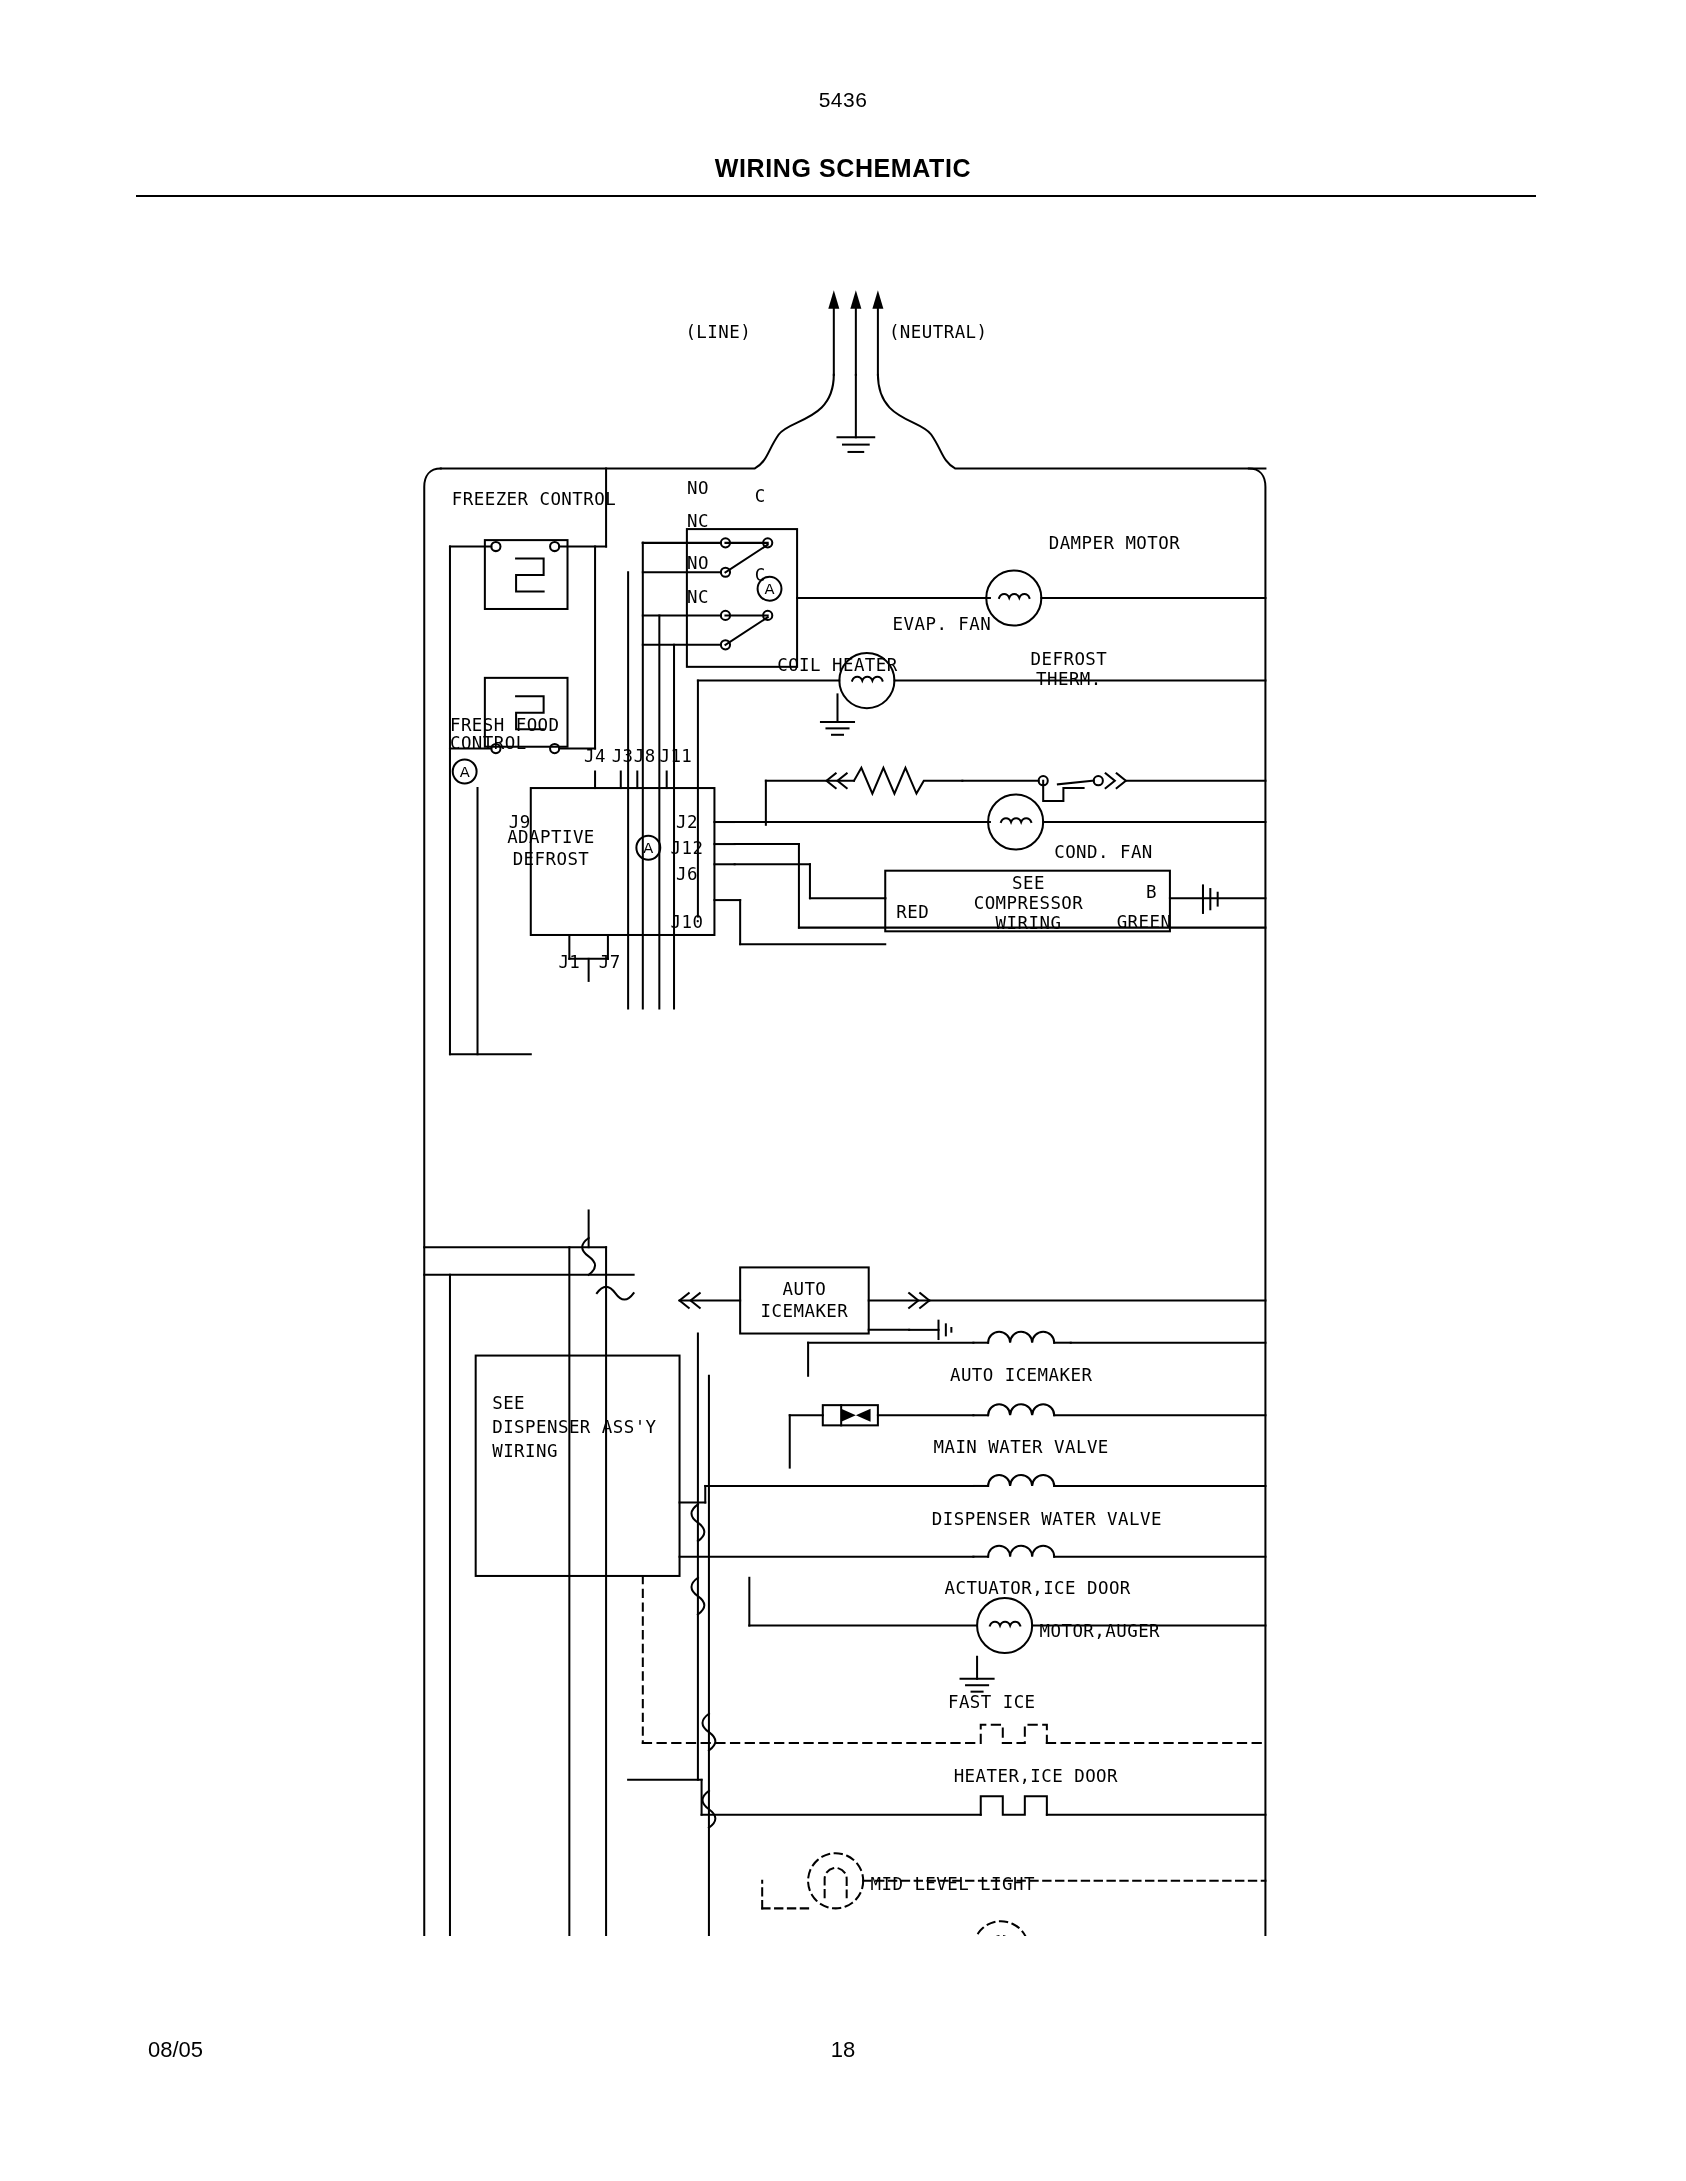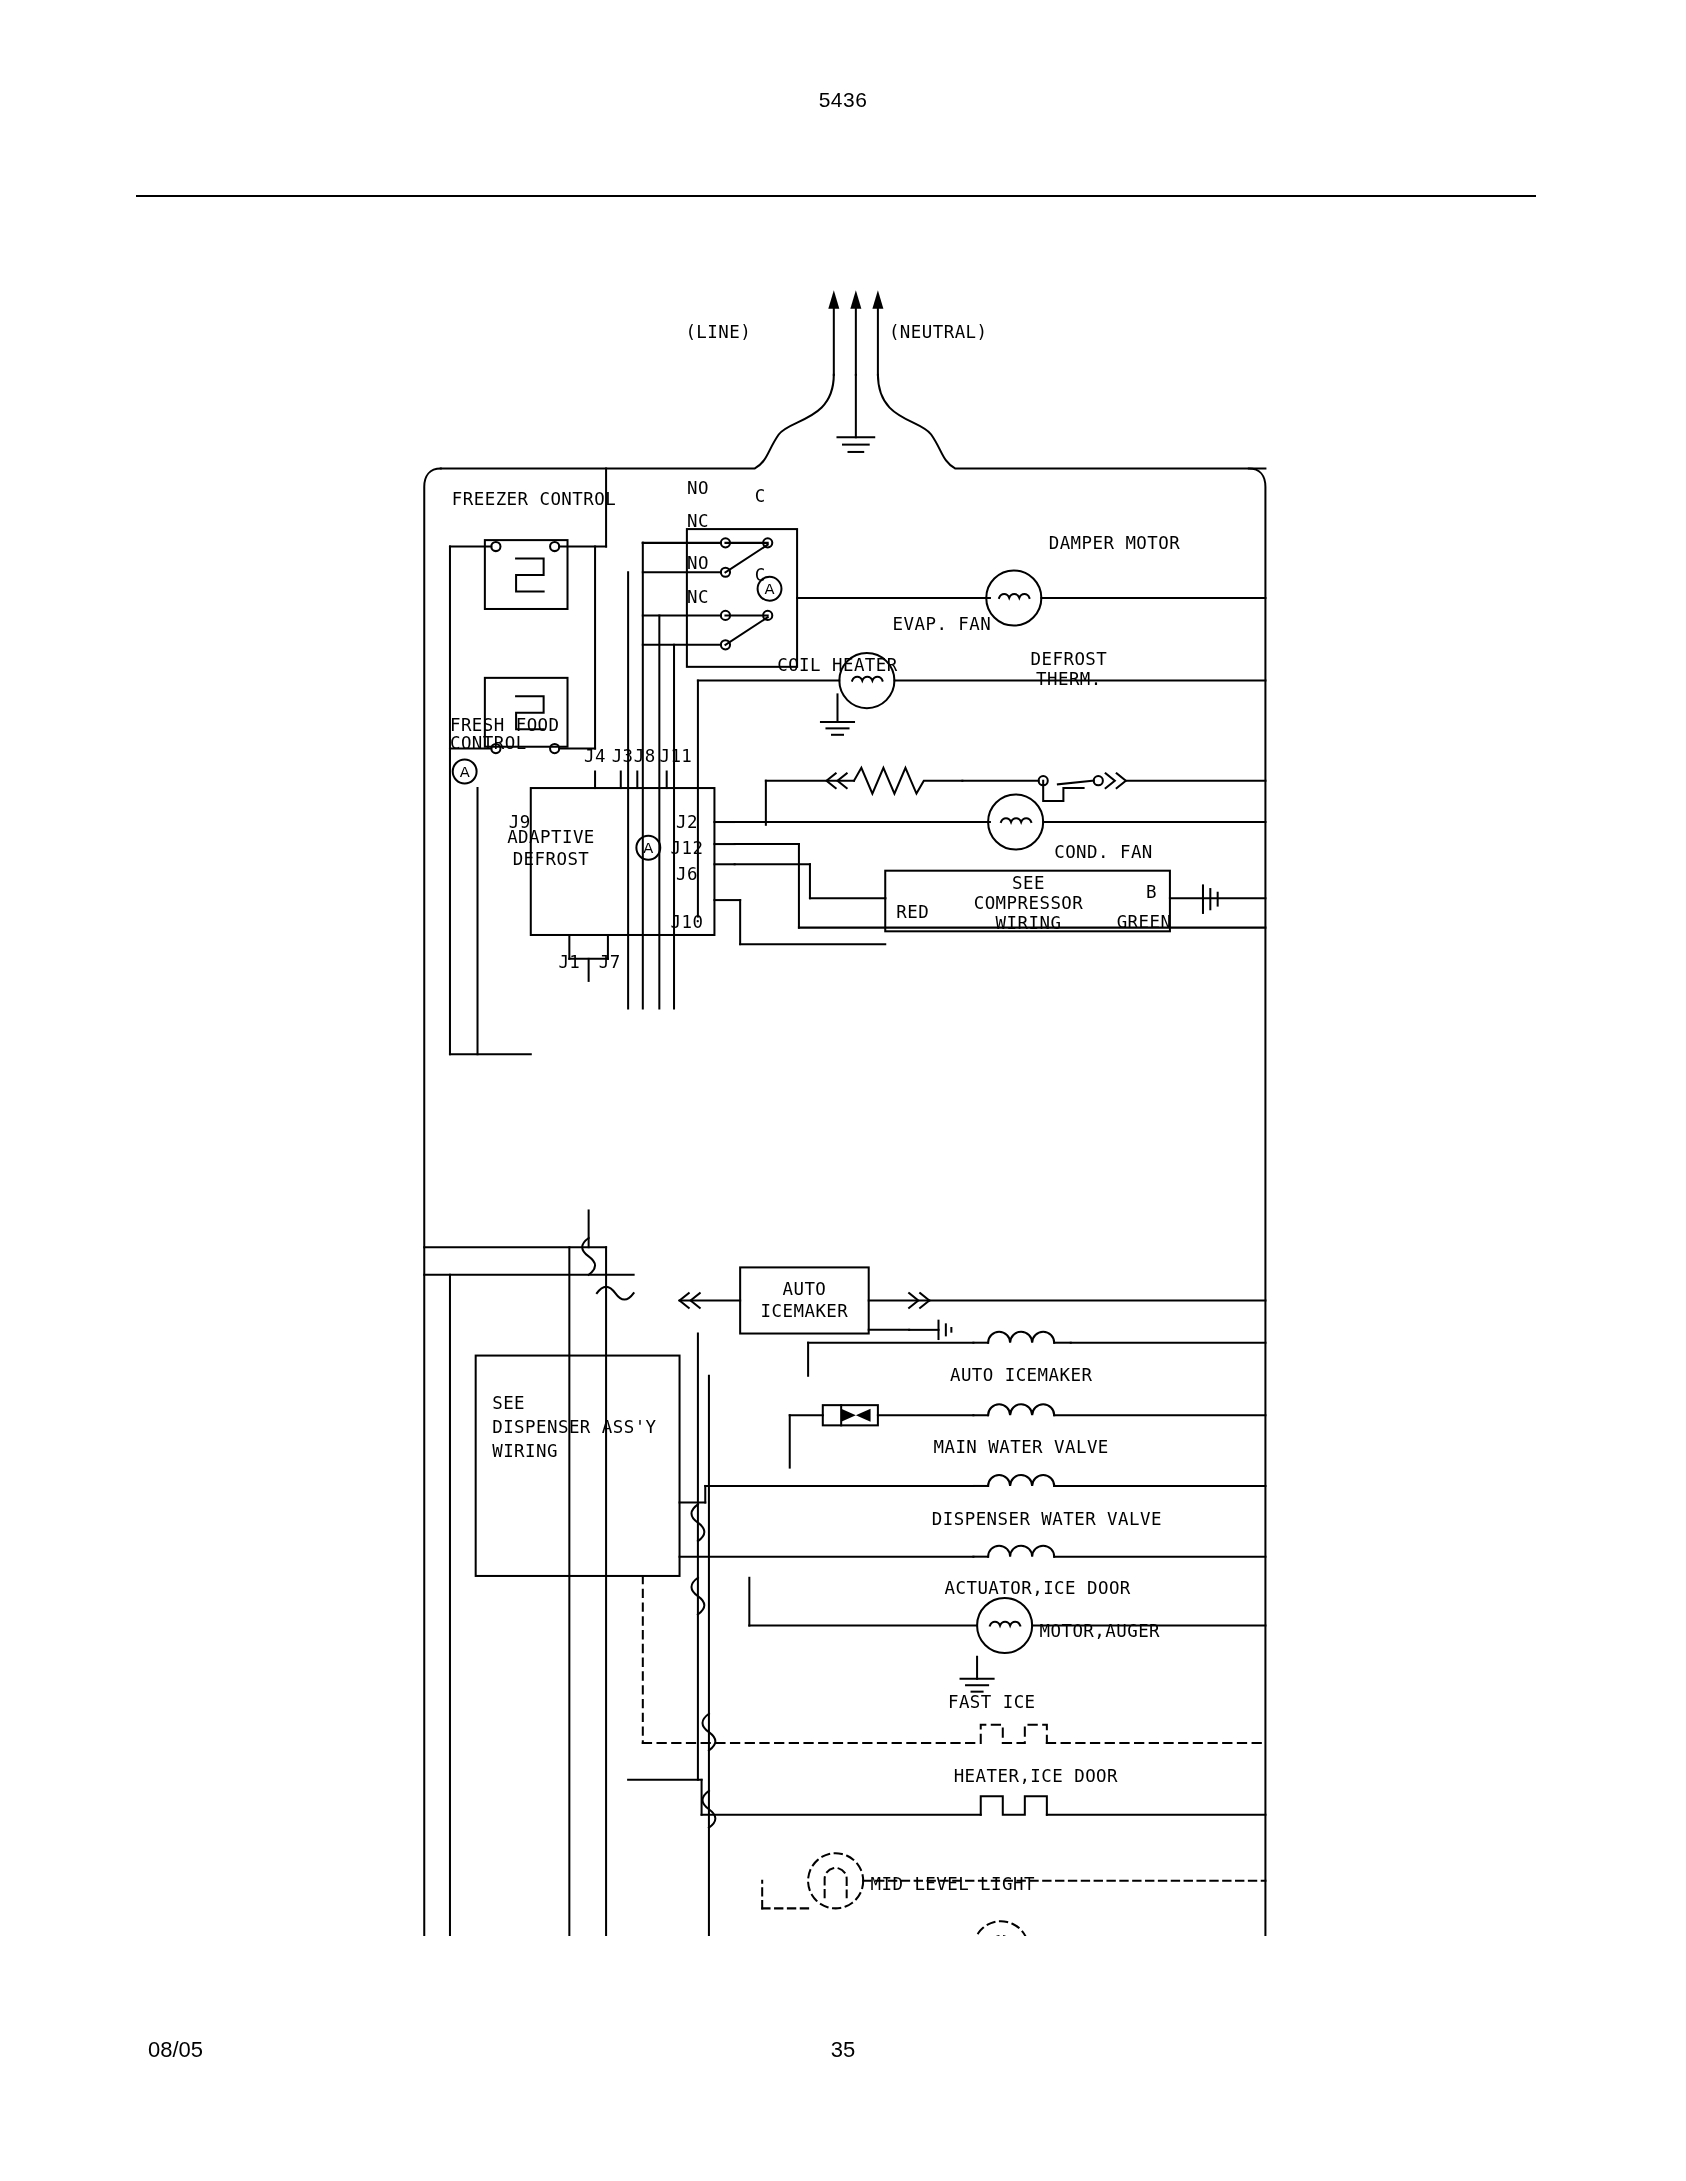--- a/index.html
+++ b/index.html
@@ -70,20 +70,21 @@
     height: 1699px;
   }
   .schem svg { display: block; }
 </style>
 </head>
 <body>
 
 <div class="page">
 
   <div class="model-number">5436</div>
+  <div class="doc-title">WIRING SCHEMATIC</div>
   <div class="title-rule"></div>
 
   <div class="schem">
     <svg width="1686" height="1699" viewBox="0 0 1836 1850" xmlns="http://www.w3.org/2000/svg">
       <g fill="none" stroke="#000000" stroke-width="2.2" stroke-linecap="square" stroke-linejoin="miter">
 
         <g>
           <line x1="908" y1="70" x2="908" y2="150"></line>
           <polygon points="908,58 902,78 914,78" fill="#000" stroke="none"></polygon>
           <line x1="932" y1="70" x2="932" y2="150"></line>
@@ -486,16 +487,16 @@
         <text x="838" y="389" text-anchor="middle">A</text>
         <text x="706" y="671" text-anchor="middle">A</text>
         <text x="506" y="588" text-anchor="middle">A</text>
       </g>
       <circle cx="506" cy="582" r="13" fill="none" stroke="#000" stroke-width="2.2"></circle>
 
     </svg>
   </div>
 
   <div class="footer-date">08/05</div>
-  <div class="footer-page">35</div>
+  <div class="footer-page">18</div>
 
 </div>
 
 
 </body></html>

